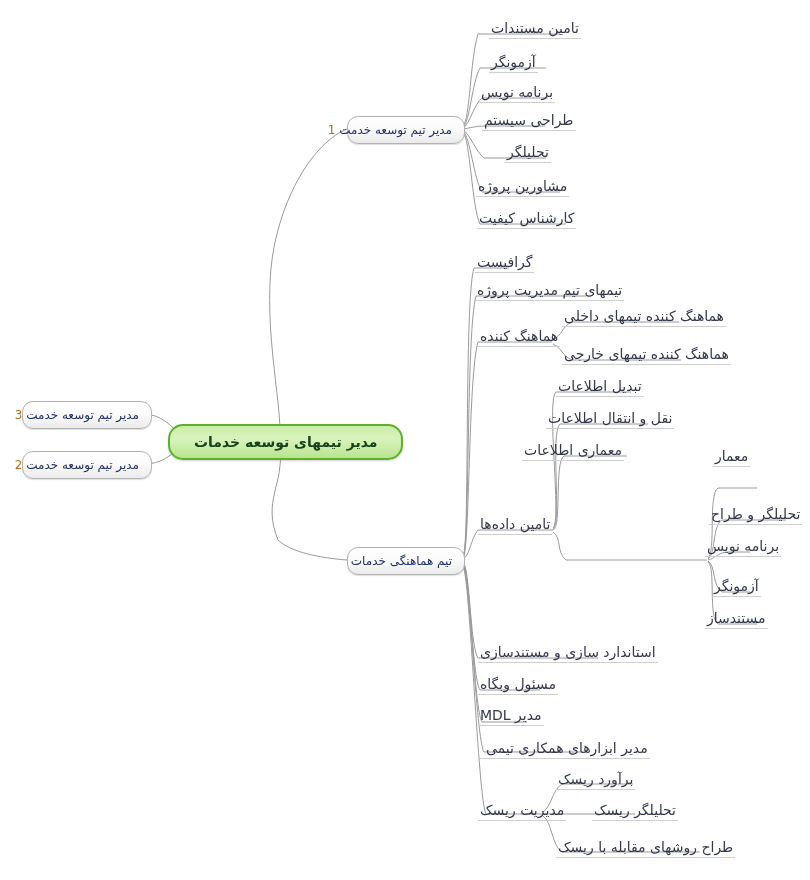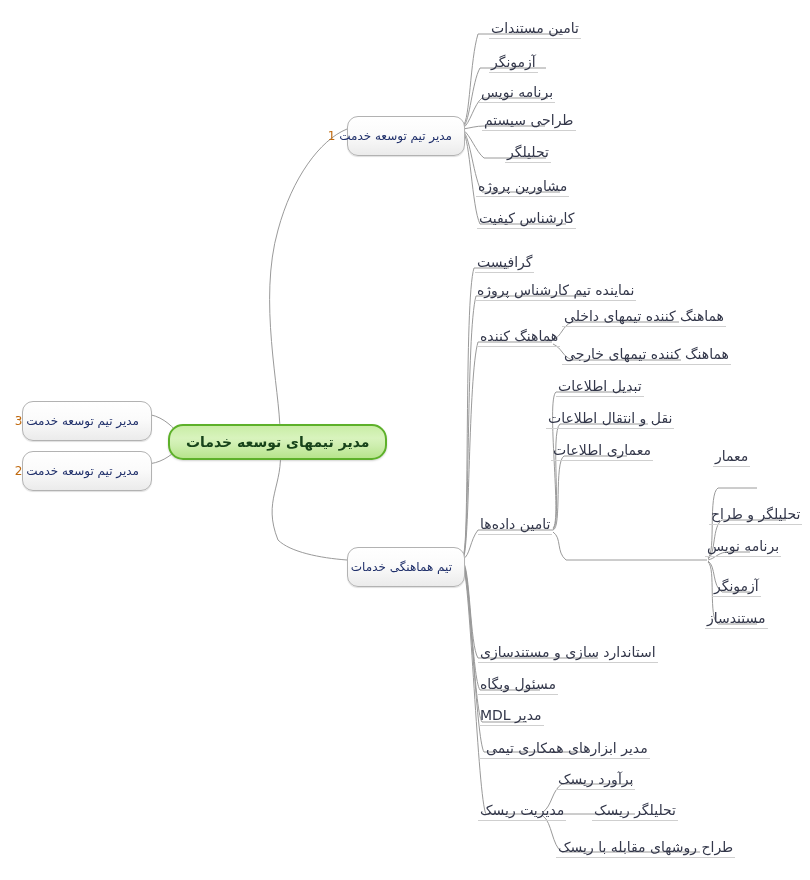--- a/index.html
+++ b/index.html
@@ -24,40 +24,40 @@
 
   
   .gnode{
     position:absolute;
     direction:rtl;
     text-align:center;
     color:#20306b;
     font-size:12px;
     line-height:22px;
     white-space:nowrap;
-    padding:8px 12px;
+    padding:2px 12px;
     border:1px solid #b2b2b2;
     border-radius:11px;
     background:linear-gradient(#ffffff 0%,#fbfbfb 45%,#ebebeb 100%);
     box-shadow:0 1px 1px rgba(0,0,0,0.13);
     font-family:"DejaVu Sans","Liberation Sans",sans-serif;
   }
   .gnode .num{color:#c06a10;}
 
   
   .root{
     position:absolute;
     direction:rtl;
     text-align:center;
     color:#17431a;
     font-weight:bold;
     font-size:14px;
     line-height:26px;
     white-space:nowrap;
-    padding:3px 16px;
+    padding:3px 24px;
     border:2px solid #5db02a;
     border-radius:15px;
     background:linear-gradient(#c9eda6 0%,#d8f3bd 38%,#cdeeae 62%,#b7e48c 100%);
     box-shadow:0 1px 2px rgba(0,0,0,0.18);
     font-family:"DejaVu Sans","Liberation Sans",sans-serif;
   }
 </style>
 </head>
 <body>
 
@@ -121,30 +121,30 @@
   <div class="leaf" style="left:489px;top:55px;">آزمونگر</div>
   <div class="leaf" style="left:479px;top:85px;">برنامه نویس</div>
   <div class="leaf" style="left:482px;top:113px;">طراحی سیستم</div>
   <div class="leaf" style="left:505px;top:145px;">تحلیلگر</div>
   <div class="leaf" style="left:476px;top:179px;">مشاورین پروژه</div>
   <div class="leaf" style="left:477px;top:211px;">کارشناس کیفیت</div>
 
   <div class="gnode" style="left:347px;top:547px;width:92px;">تیم هماهنگی خدمات</div>
 
   <div class="leaf" style="left:475px;top:255px;">گرافیست</div>
-  <div class="leaf" style="left:475px;top:283px;">نماینده تیم کارشناس پروژه</div>
+  <div class="leaf" style="left:475px;top:283px;">تیمهای تیم مدیریت پروژه</div>
 
   <div class="leaf" style="left:478px;top:329px;">هماهنگ کننده</div>
   <div class="leaf" style="left:562px;top:309px;">هماهنگ کننده تیمهای داخلی</div>
   <div class="leaf" style="left:562px;top:347px;">هماهنگ کننده تیمهای خارجی</div>
 
   <div class="leaf" style="left:478px;top:517px;">تامین داده‌ها</div>
   <div class="leaf" style="left:556px;top:379px;">تبدیل اطلاعات</div>
   <div class="leaf" style="left:546px;top:411px;">نقل و انتقال اطلاعات</div>
-  <div class="leaf" style="left:551px;top:443px;">معماری اطلاعات</div>
+  <div class="leaf" style="left:522px;top:443px;">معماری اطلاعات</div>
 
   <div class="leaf" style="left:713px;top:449px;">معمار</div>
   <div class="leaf" style="left:709px;top:507px;">تحلیلگر و طراح</div>
   <div class="leaf" style="left:705px;top:539px;">برنامه نویس</div>
   <div class="leaf" style="left:712px;top:579px;">آزمونگر</div>
   <div class="leaf" style="left:705px;top:611px;">مستندساز</div>
 
   <div class="leaf" style="left:478px;top:645px;">استاندارد سازی و مستندسازی</div>
   <div class="leaf" style="left:478px;top:677px;">مسئول وبگاه</div>
   <div class="leaf" style="left:478px;top:708px;font-size:14px;">مدیر MDL</div>

